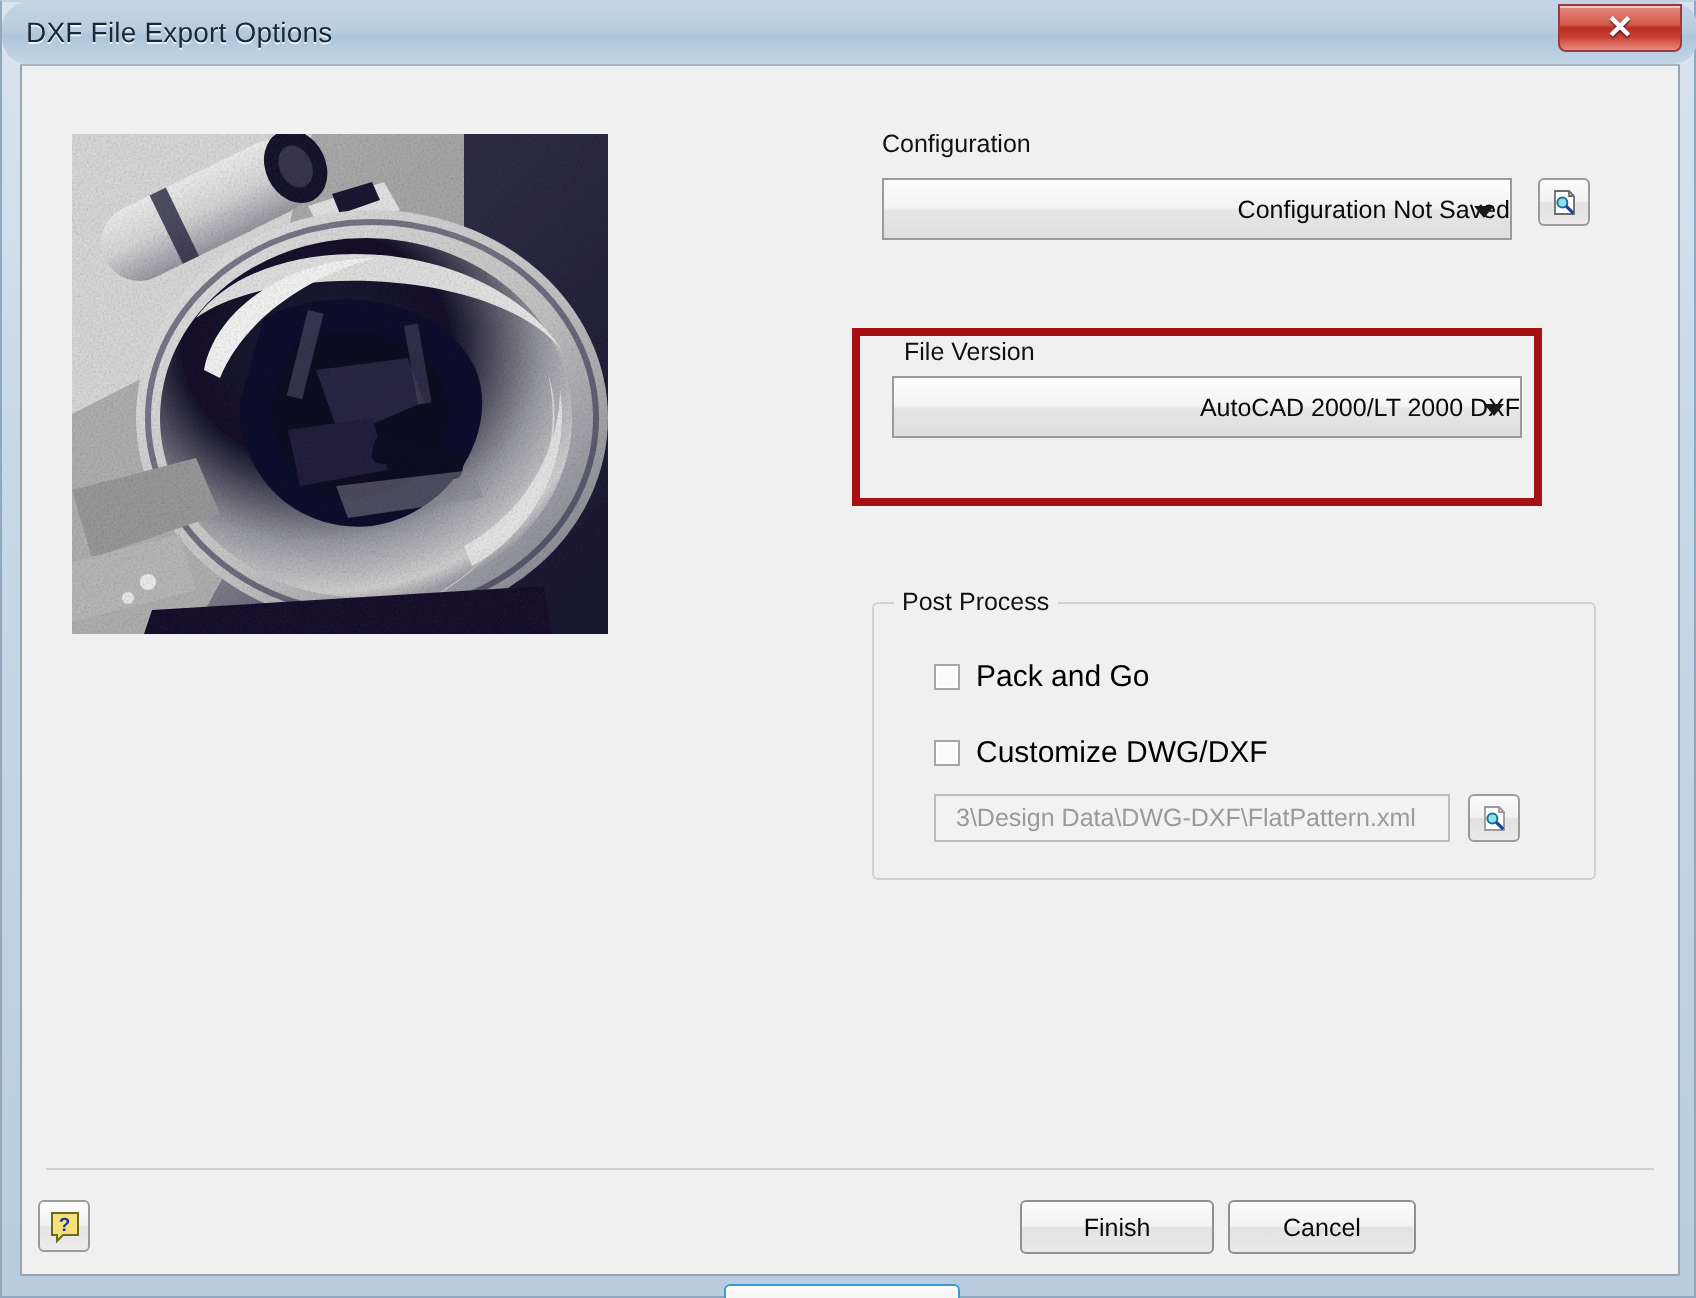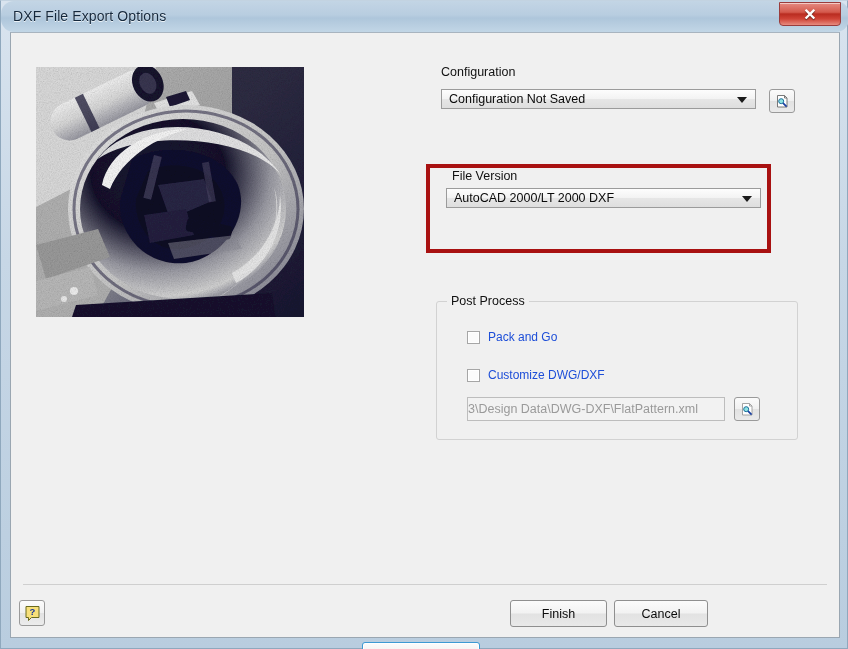--- a/index.html
+++ b/index.html
@@ -112,27 +112,28 @@
 
   .field-label {
     font-size: 12.5px;
     color: #111111;
     margin: 0 0 5px 10px;
   }
 
   
   .combo {
     position: relative;
-    height: 20px;
+    height: 31px;
     box-sizing: border-box;
     border: 1px solid #9b9b9b;
     background: linear-gradient(180deg,#fdfdfd 0%, #f3f3f3 48%, #e6e6e6 52%, #dedede 100%);
     display: flex;
     align-items: center;
     cursor: pointer;
+    justify-content: flex-end;
   }
   .combo .combo-text {
     padding-left: 7px;
     font-size: 12.5px;
     color: #0a0a0a;
     white-space: nowrap;
     overflow: hidden;
   }
   .combo .arrow {
     position: absolute;
@@ -220,41 +221,41 @@
     width: 13px;
     height: 13px;
     box-sizing: border-box;
     border: 1px solid #a6a6a6;
     background: #fbfbfb;
     box-shadow: inset 0 0 0 1px #ffffff;
     flex: 0 0 auto;
   }
   .checkrow .cb-label {
     margin-left: 8px;
-    font-size: 12px;
-    color: #1d4ed8;
+    font-size: 15px;
+    color: #000000;
     white-space: nowrap;
   }
 
   .pathrow {
     position: absolute;
     left: 30px;
     top: 95px;
     display: flex;
     align-items: center;
   }
   .textinput {
     width: 258px;
     height: 24px;
     box-sizing: border-box;
     border: 1px solid #bdbdbd;
     background: #f2f2f2;
     display: flex;
     align-items: center;
-    padding-left: 0;
+    padding-left: 10px;
     font-size: 12.5px;
     color: #9a9a9a;
     white-space: nowrap;
     overflow: hidden;
   }
 
   
   .separator {
     position: absolute;
     left: 12px;

